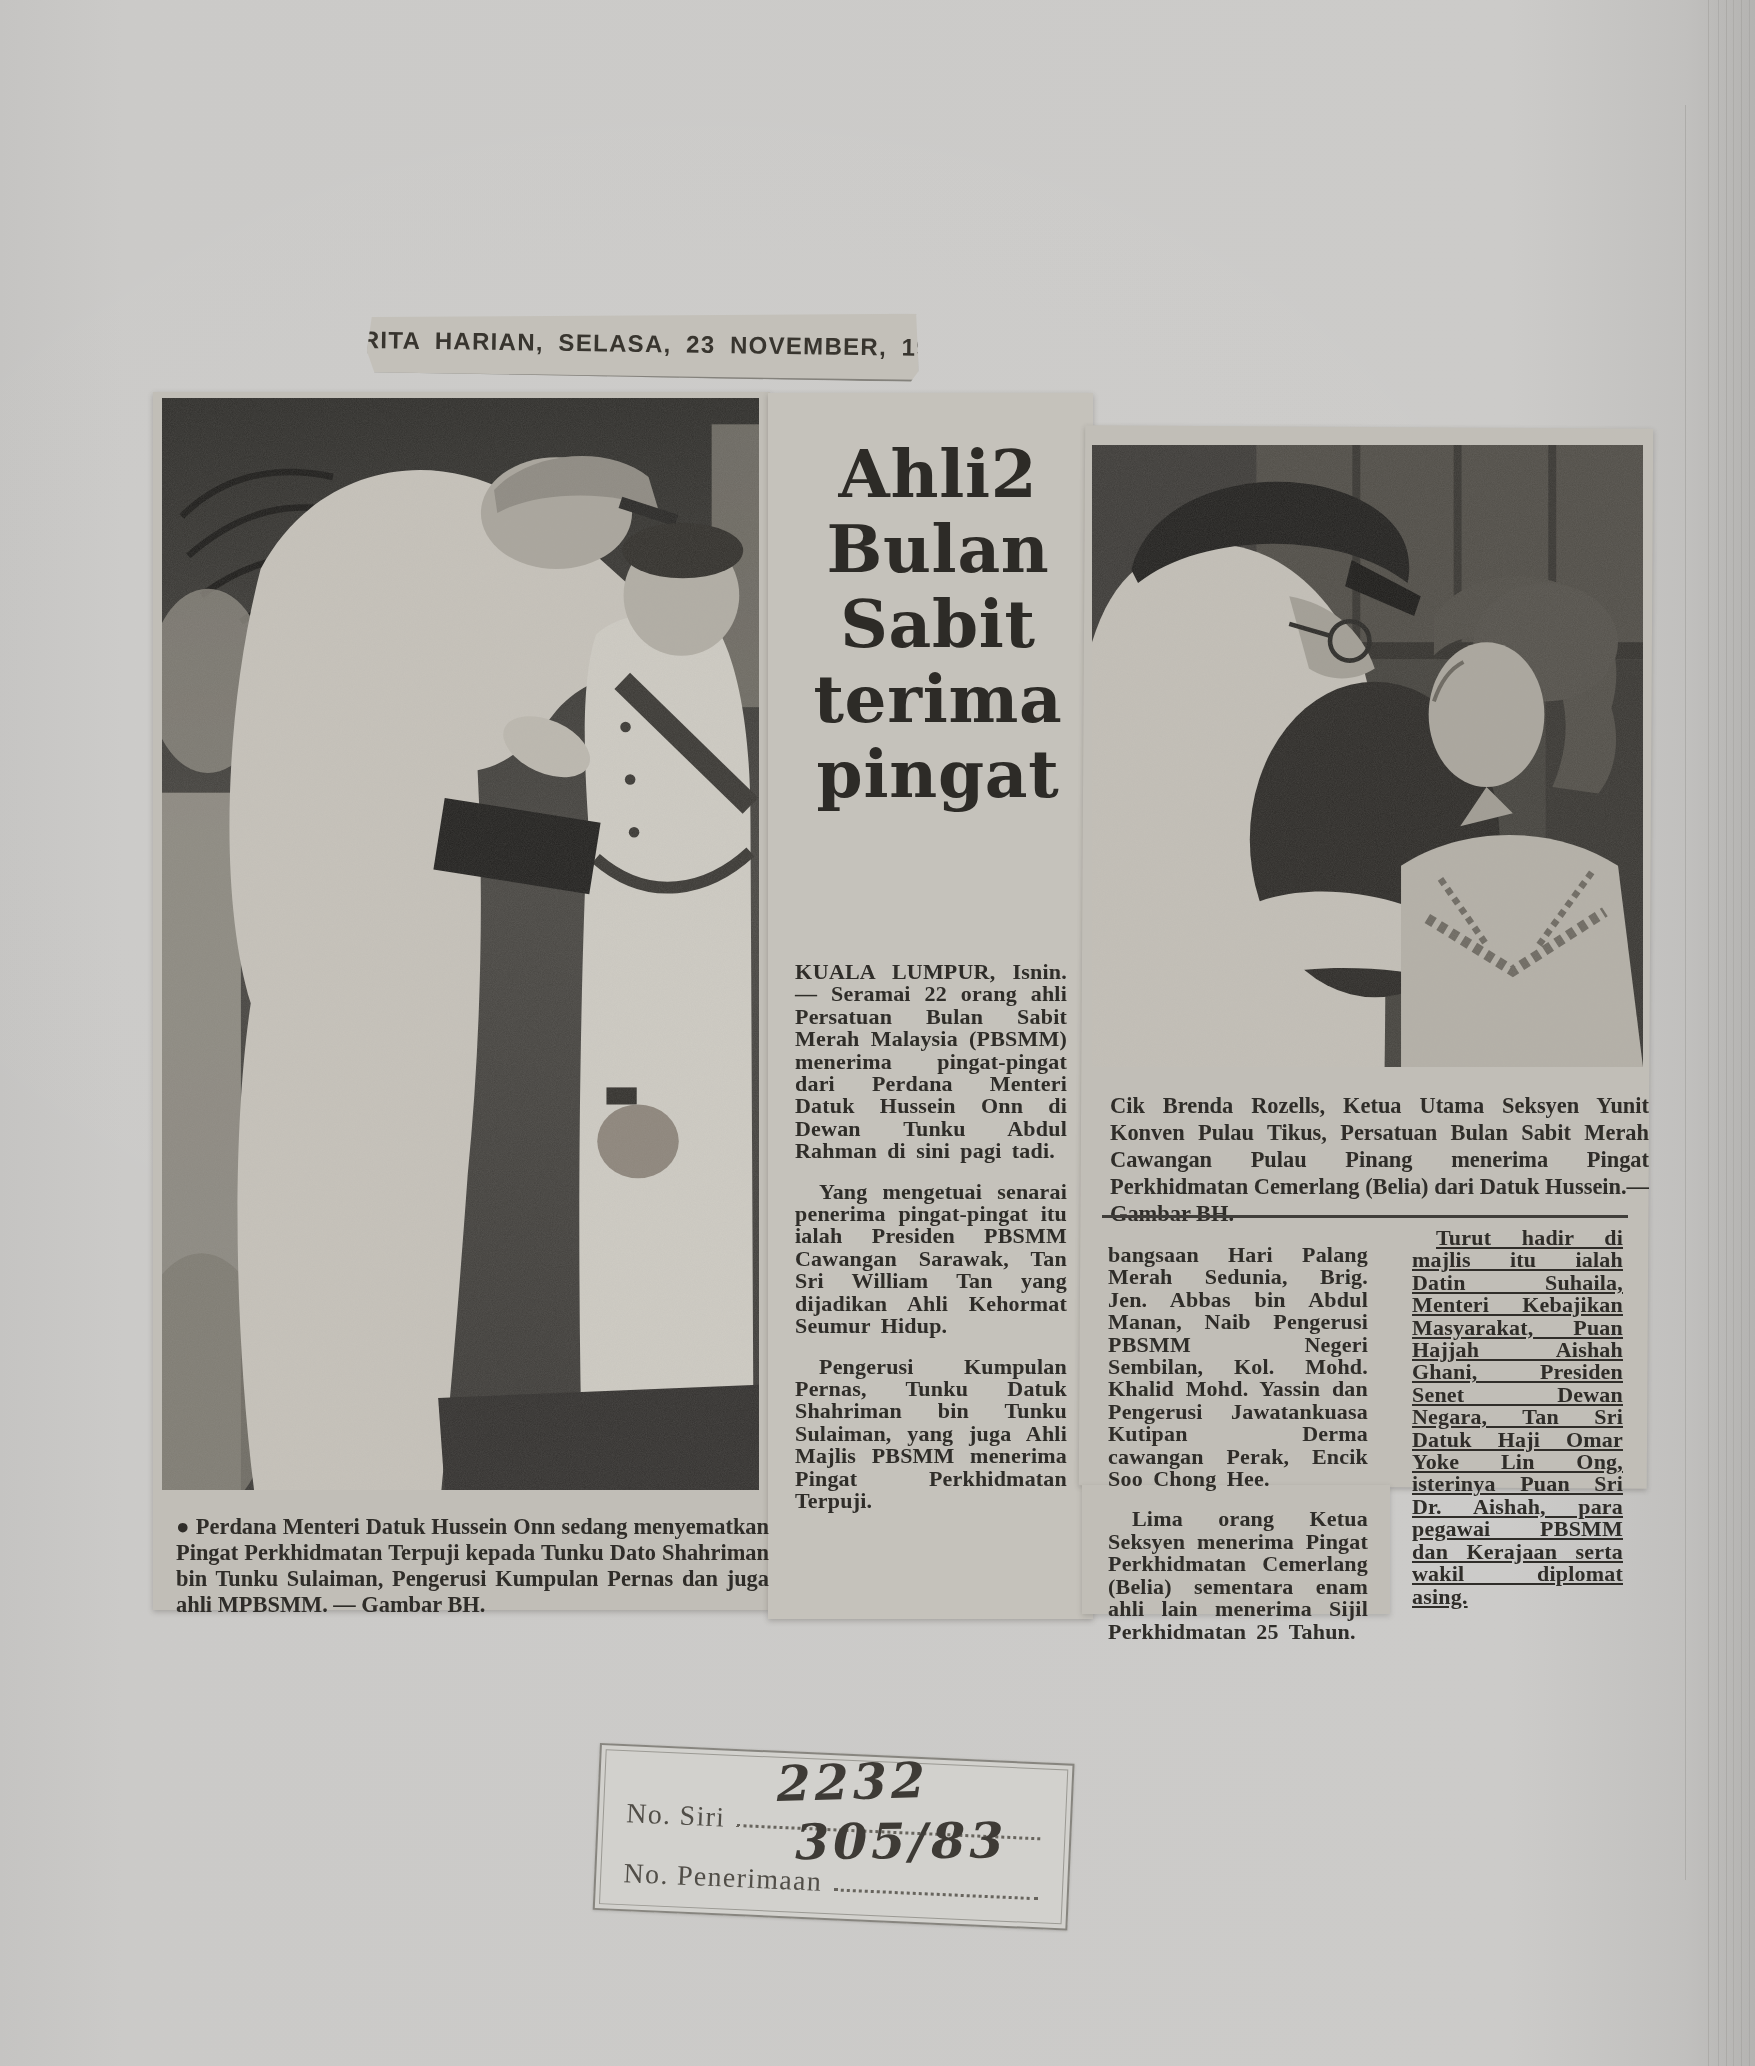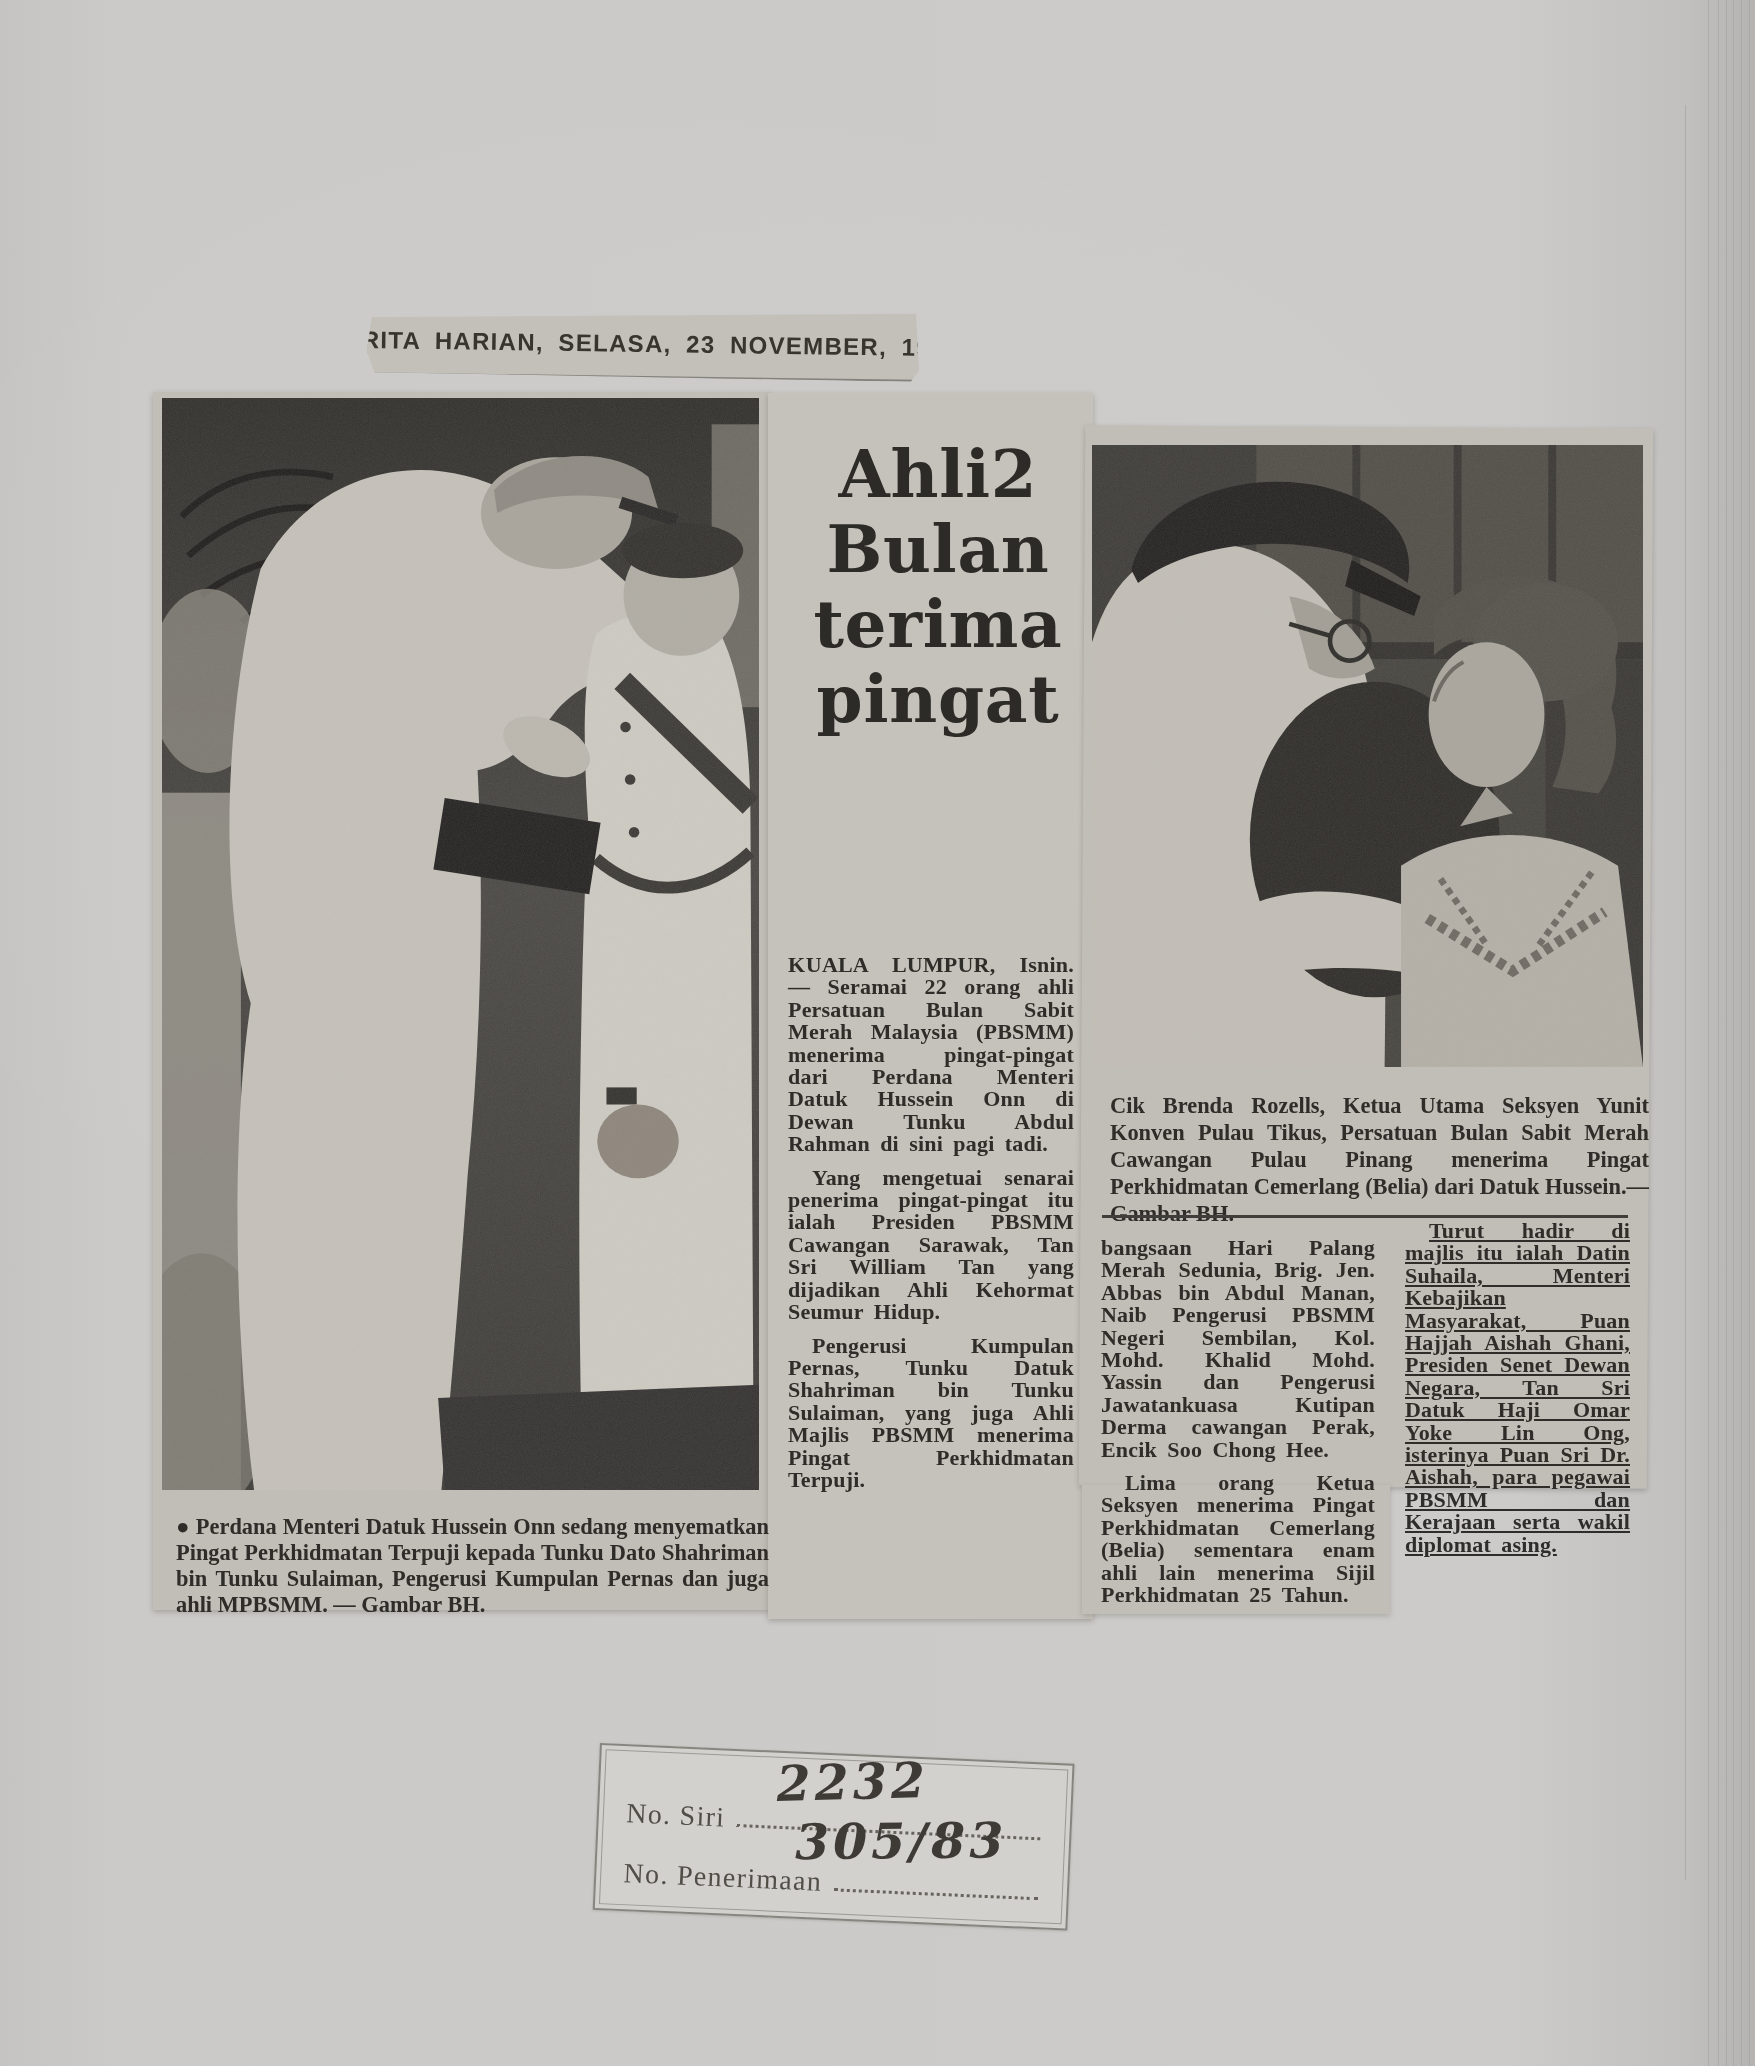--- a/index.html
+++ b/index.html
@@ -56,21 +56,21 @@
   .headline {
     position:absolute; z-index:4; left:769px; top:429px; width:322px; margin:8px;
     font-family:"DejaVu Serif", serif; font-weight:bold; font-size:66px; line-height:75px;
     text-align:center; color:#2d2b27; letter-spacing:0.7px;
   }
   .headline span { display:block; }
   .bodycol {
     position:absolute; z-index:4; text-align:justify; font-weight:bold;
     font-size:22px; line-height:22.4px; word-spacing:4.6px; letter-spacing:0.2px; color:#2f2d29;
   }
-  .bodycol p { margin:11px; text-indent:24px; }
+  .bodycol p { margin:18px; text-indent:24px; }
   .bodycol p.noindent { text-indent:0; }
   .col-1 { left:777px; top:943px; width:308px; height:658px; }
   .col-2 { left:1090px; top:1226px; width:296px; height:376px; }
   .col-3 { left:1394px; top:1209px; width:247px; height:263px;text-decoration:underline; }
   .col-1 p.noindent::first-letter { letter-spacing:0.7px; }
   
   .stamp {
     position:absolute; z-index:5; left:600px; top:1743px; width:471px; height:163px;
     transform:rotate(2.5deg); transform-origin:top left;
     border:2px solid rgba(110,107,100,0.75); background:rgba(211,209,205,0.9);
@@ -194,20 +194,21 @@
       <path d="M510,720 L 640,800 L 780,710" stroke="#6e6a62" stroke-width="16" fill="none" stroke-dasharray="12 9"></path>
       <path d="M530,660 L 600,760" stroke="#6e6a62" stroke-width="10" stroke-dasharray="10 8"></path>
       <path d="M760,650 L 680,760" stroke="#6e6a62" stroke-width="10" stroke-dasharray="10 8"></path>
       <rect width="838" height="946" filter="url(#gR)" opacity="0.32"></rect>
     </svg>
   </div>
 
   <h1 class="headline">
     <span>Ahli2</span>
     <span>Bulan</span>
+    <span>Sabit</span>
     <span>terima</span>
     <span>pingat</span>
   </h1>
 
   <div class="bodycol col-1">
     <p class="noindent">KUALA LUMPUR, Isnin. — Seramai 22 orang ahli Persatuan Bulan Sabit Merah Malaysia (PBSMM) menerima pingat-pingat dari Perdana Menteri Datuk Hussein Onn di Dewan Tunku Abdul Rahman di sini pagi tadi.</p>
     <p>Yang mengetuai senarai penerima pingat-pingat itu ialah Presiden PBSMM Cawangan Sarawak, Tan Sri William Tan yang dijadikan Ahli Kehormat Seumur Hidup.</p>
     <p>Pengerusi Kumpulan Pernas, Tunku Datuk Shahriman bin Tunku Sulaiman, yang juga Ahli Majlis PBSMM menerima Pingat Perkhidmatan Terpuji.</p>
   </div>
   <div class="bodycol col-2">

